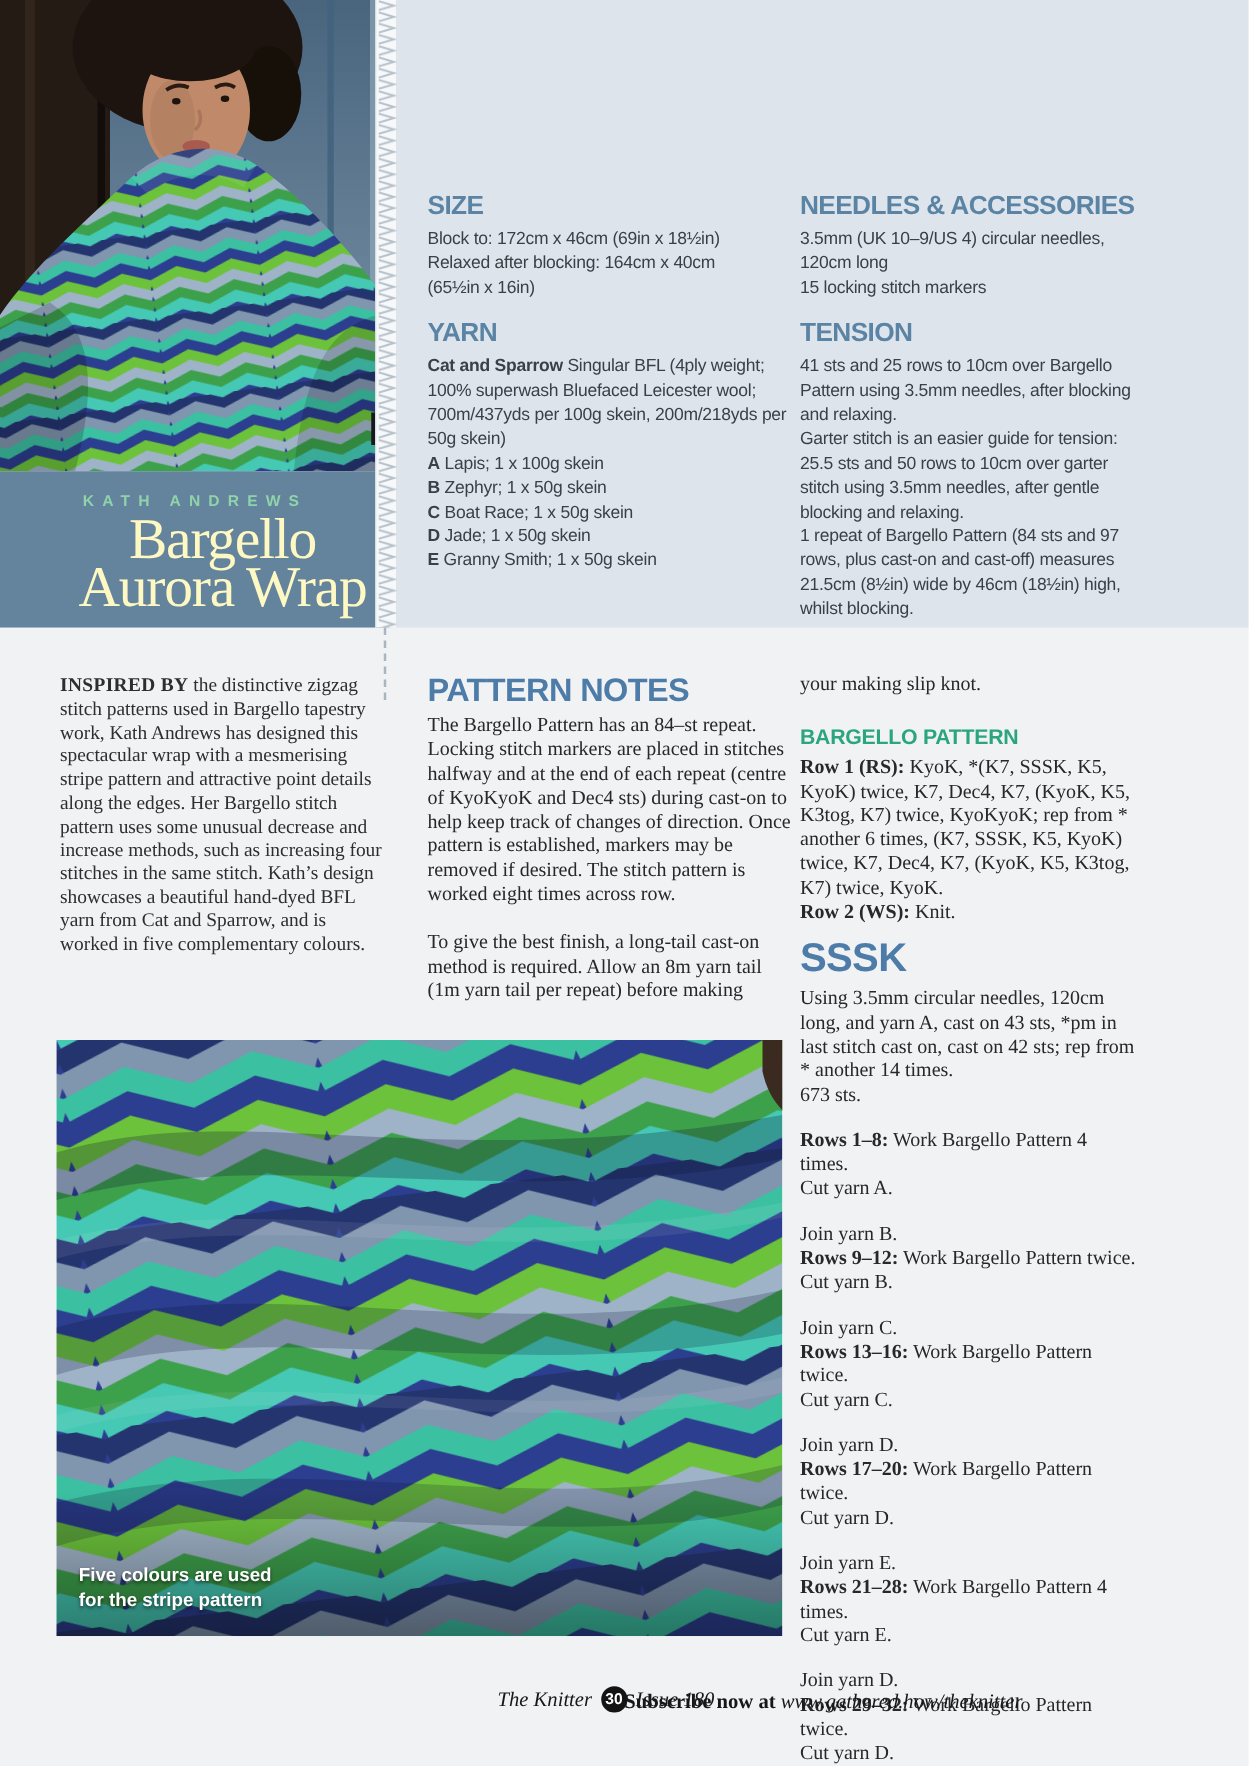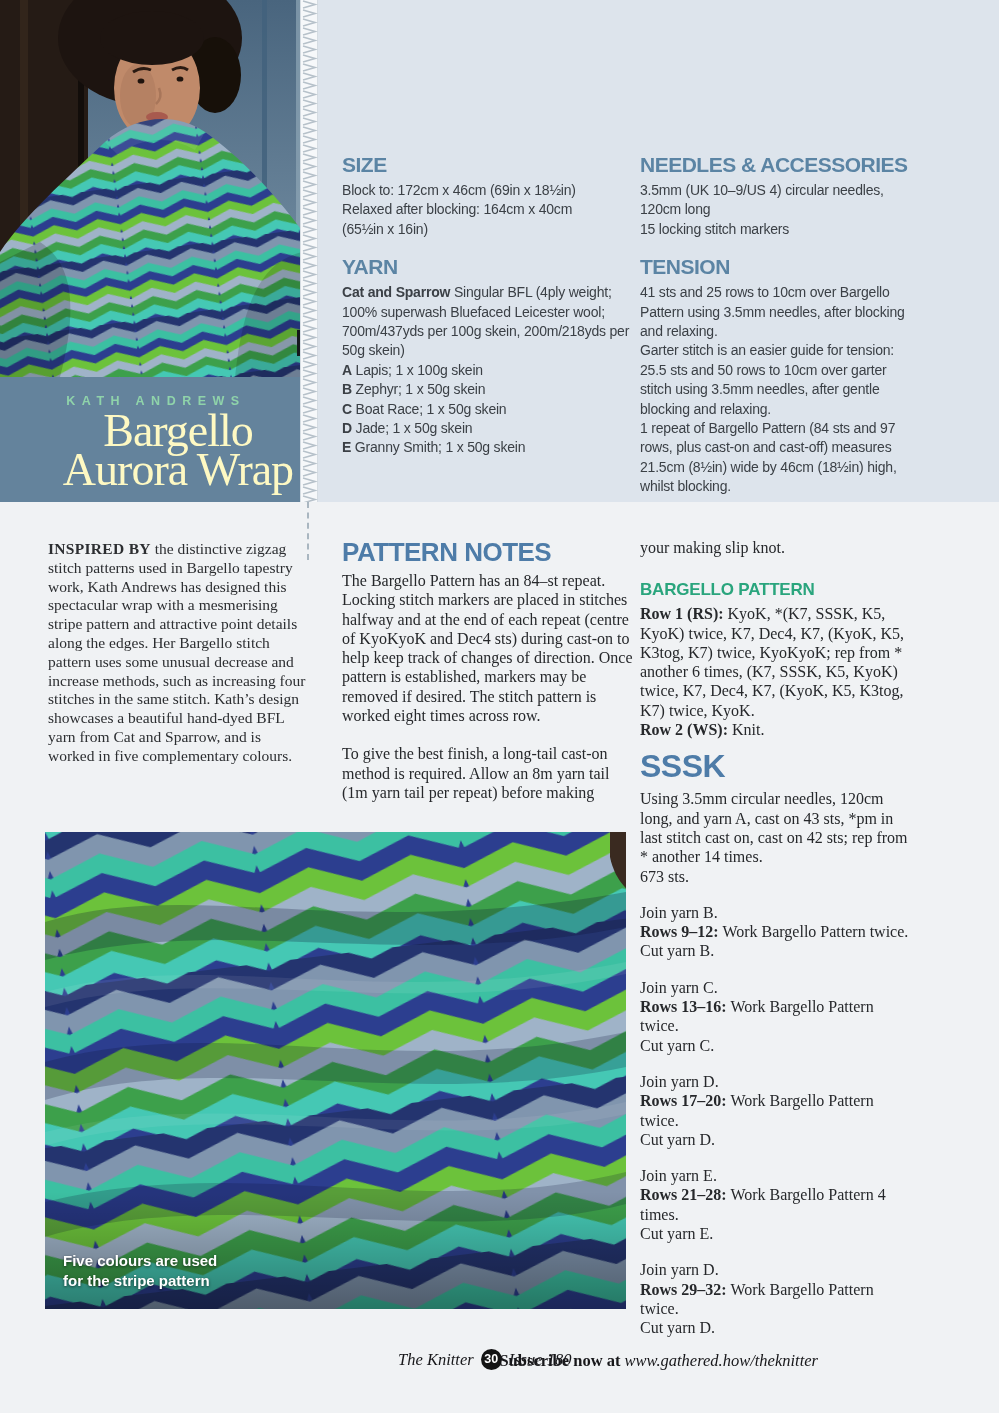--- a/index.html
+++ b/index.html
@@ -188,20 +188,24 @@
     <div class="serif-body">
       <div><b>Row 1 (RS):</b><span> KyoK, *(K7, SSSK, K5, KyoK) twice, K7, Dec4, K7, (KyoK, K5, K3tog, K7) twice, KyoKyoK; rep from * another 6 times, (K7, SSSK, K5, KyoK) twice, K7, Dec4, K7, (KyoK, K5, K3tog, K7) twice, KyoK.</span></div>
       <div><b>Row 2 (WS):</b><span> Knit.</span></div>
     </div>
     <h2 class="h-big h-wrap">SSSK</h2>
     <div class="serif-body">
       <div>Using 3.5mm circular needles, 120cm long, and yarn A, cast on 43 sts, *pm in last stitch cast on, cast on 42 sts; rep from * another 14 times.</div>
       <div>673 sts.</div>
 
       <div class="step">
+        <div><b>Rows 1–8:</b><span> Work Bargello Pattern 4 times.</span></div>
+        <div>Cut yarn A.</div>
+      </div>
+      <div class="step">
         <div>Join yarn B.</div>
         <div><b>Rows 9–12:</b><span> Work Bargello Pattern twice.</span></div>
         <div>Cut yarn B.</div>
       </div>
       <div class="step">
         <div>Join yarn C.</div>
         <div><b>Rows 13–16:</b><span> Work Bargello Pattern twice.</span></div>
         <div>Cut yarn C.</div>
       </div>
       <div class="step">

